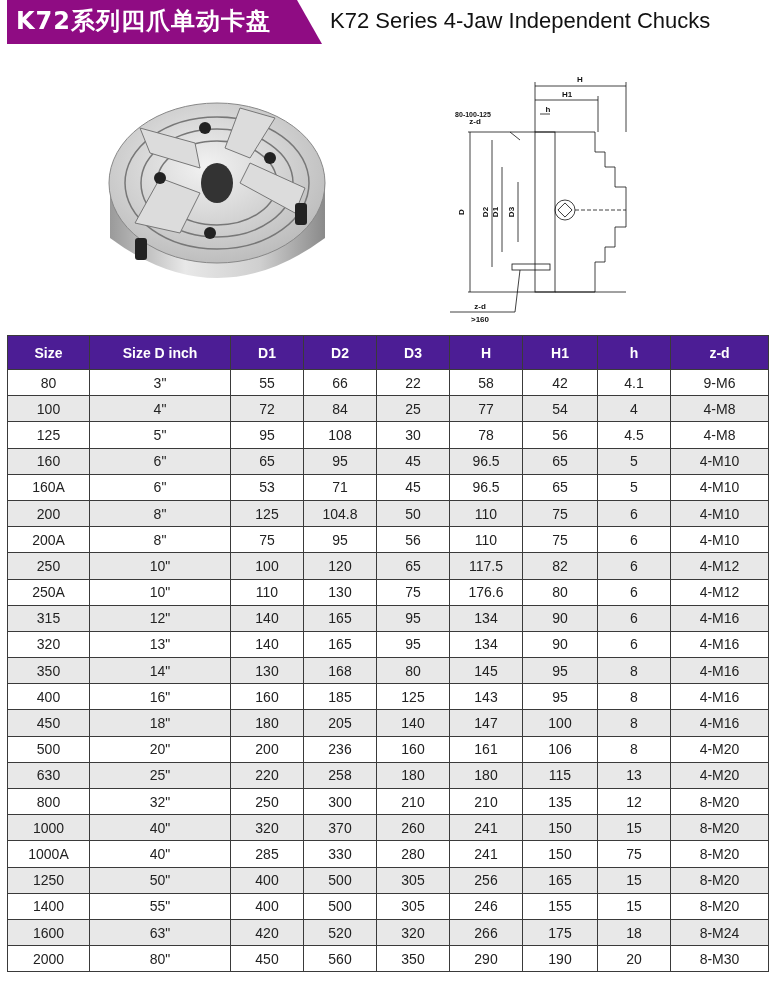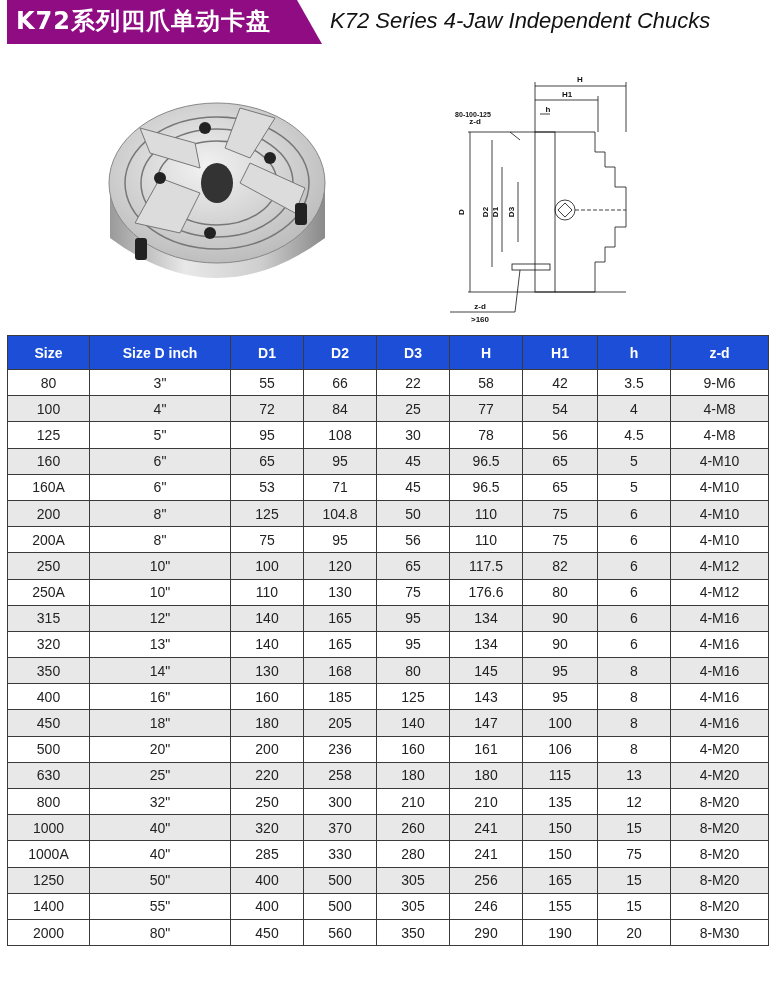--- a/index.html
+++ b/index.html
@@ -1,24 +1,24 @@
 <!DOCTYPE html>
 <html><head>
 <meta charset="utf-8">
 <style>
   html, body { margin:0; padding:0; background:#ffffff; }
   body { width:770px; height:989px; position:relative; overflow:hidden; font-family:"Liberation Sans", sans-serif; }
   .banner { position:absolute; left:7px; top:0; width:315px; height:44px; background:#8f0c83; clip-path:polygon(0 0, 290px 0, 315px 44px, 0 44px); }
   .banner-text { position:absolute; left:16px; top:5px; color:#ffffff; font-size:24px; letter-spacing:1px; font-family:"DejaVu Sans", sans-serif; white-space:nowrap;font-weight:bold; }
-  .title-en { position:absolute; left:330px; top:8px; font-size:22px; color:#111; white-space:nowrap; font-family:"Liberation Sans", sans-serif;font-style:italic; }
+  .title-en { position:absolute; left:330px; top:8px; font-size:22px; color:#111; white-space:nowrap; font-family:"Liberation Sans", sans-serif; }
   .photo { position:absolute; left:100px; top:88px; width:235px; height:220px; }
   .drawing { position:absolute; left:440px; top:62px; width:200px; height:270px; }
   table.spec { position:absolute; left:7px; top:335px; border-collapse:collapse; width:761px; table-layout:fixed; }
   table.spec th, table.spec td { border:1.5px solid #3a3a3a; text-align:center; padding:0; }
-  table.spec th { background:#1d4ed8; color:#fff; font-weight:bold; font-size:14px; height:33px; font-family:"Liberation Sans", sans-serif; }
+  table.spec th { background:#4c1d95; color:#fff; font-weight:bold; font-size:14px; height:33px; font-family:"Liberation Sans", sans-serif; }
   table.spec td { height:25.2px; font-size:14px; color:#222; font-family:"Liberation Sans", sans-serif; }
   table.spec tr.odd td { background:#ffffff; }
   table.spec tr.even td { background:#e8e8e8; }
 </style>
 </head>
 <body>
 
 <div class="banner"></div>
 <div class="banner-text">K72系列四爪单动卡盘</div>
 <div class="title-en">K72 Series 4-Jaw Independent Chucks</div>
@@ -122,21 +122,21 @@
   </thead>
   <tbody id="tbody">
       <tr class="odd">
         <td>80</td>
         <td>3"</td>
         <td>55</td>
         <td>66</td>
         <td>22</td>
         <td>58</td>
         <td>42</td>
-        <td>3.5</td>
+        <td>4.1</td>
         <td>9-M6</td>
       </tr>
       <tr class="even">
         <td>100</td>
         <td>4"</td>
         <td>72</td>
         <td>84</td>
         <td>25</td>
         <td>77</td>
         <td>54</td>
@@ -345,20 +345,31 @@
         <td>1400</td>
         <td>55"</td>
         <td>400</td>
         <td>500</td>
         <td>305</td>
         <td>246</td>
         <td>155</td>
         <td>15</td>
         <td>8-M20</td>
       </tr>
+      <tr class="even">
+        <td>1600</td>
+        <td>63"</td>
+        <td>420</td>
+        <td>520</td>
+        <td>320</td>
+        <td>266</td>
+        <td>175</td>
+        <td>18</td>
+        <td>8-M24</td>
+      </tr>
       <tr class="odd">
         <td>2000</td>
         <td>80"</td>
         <td>450</td>
         <td>560</td>
         <td>350</td>
         <td>290</td>
         <td>190</td>
         <td>20</td>
         <td>8-M30</td>

